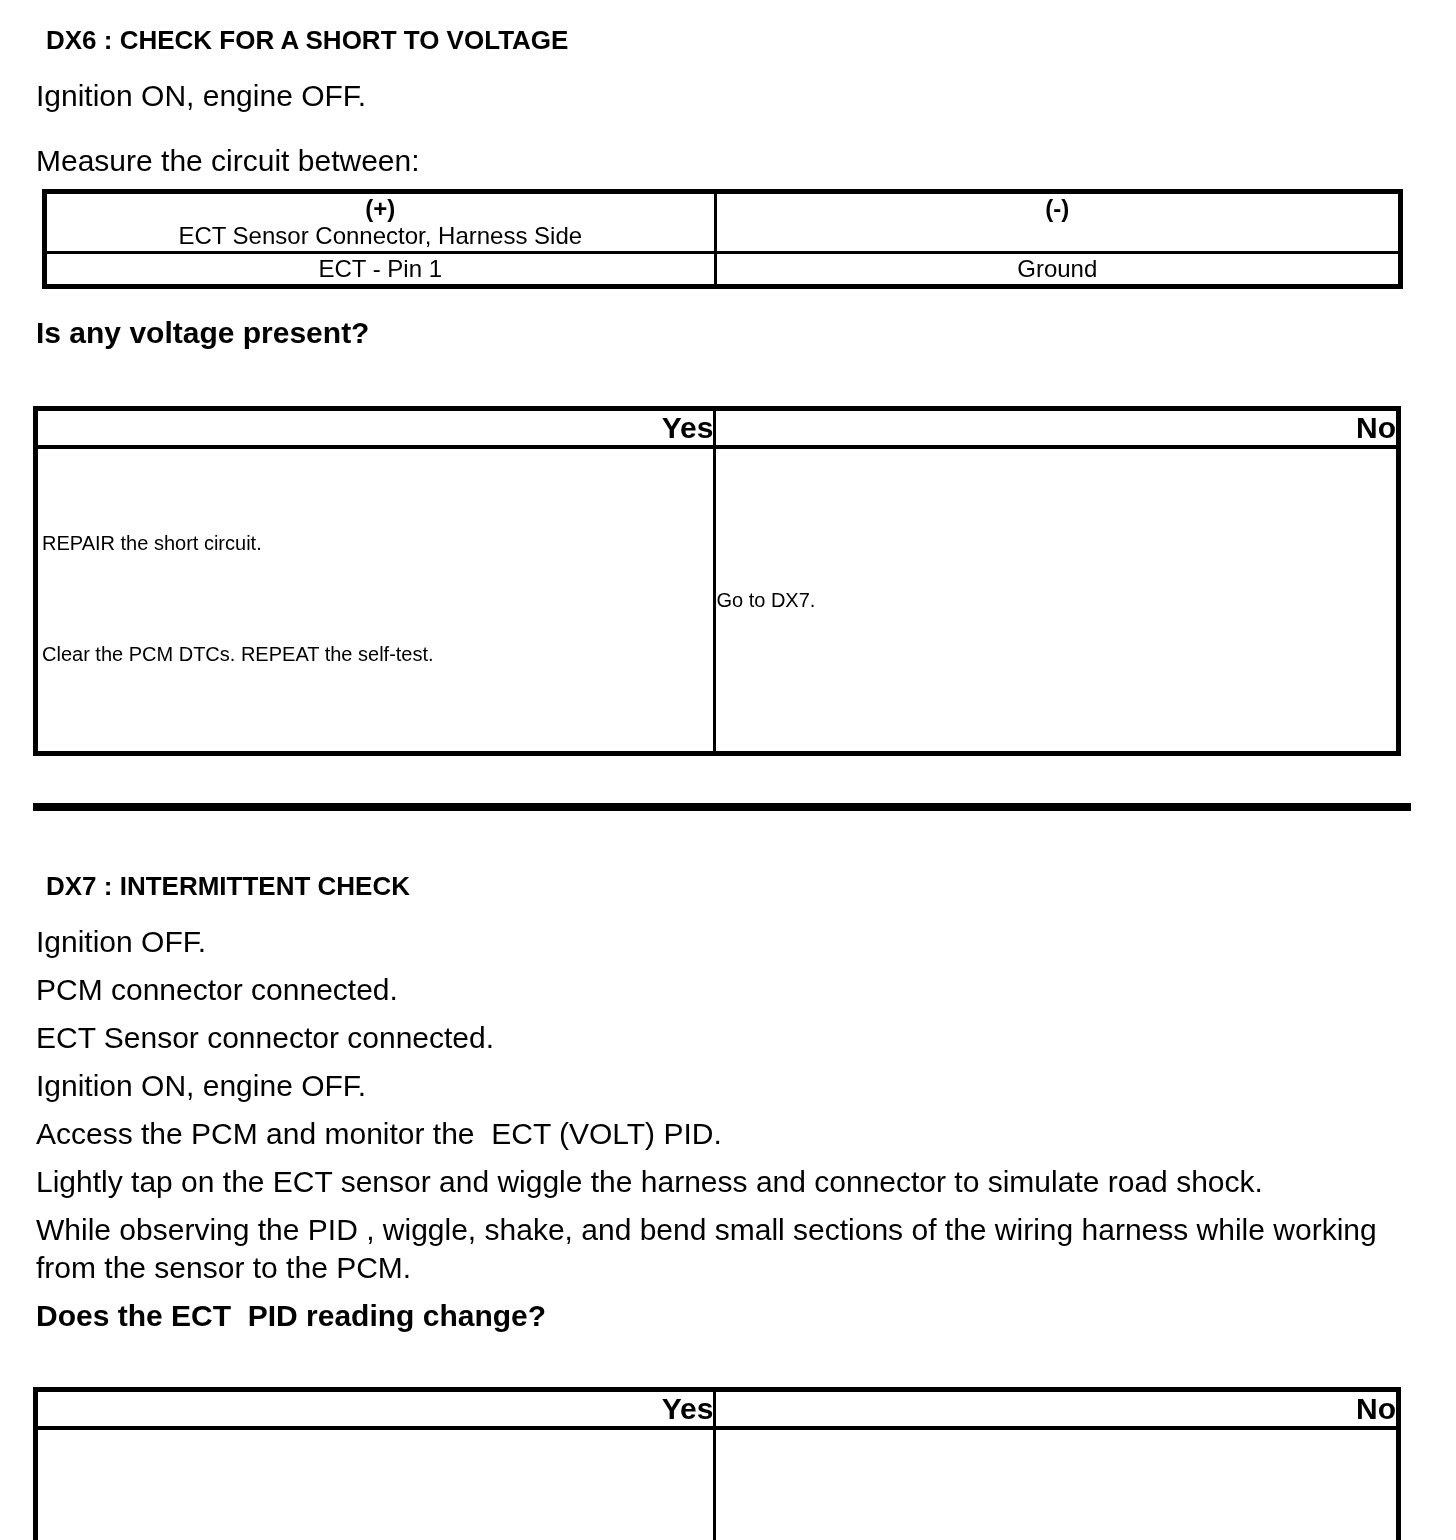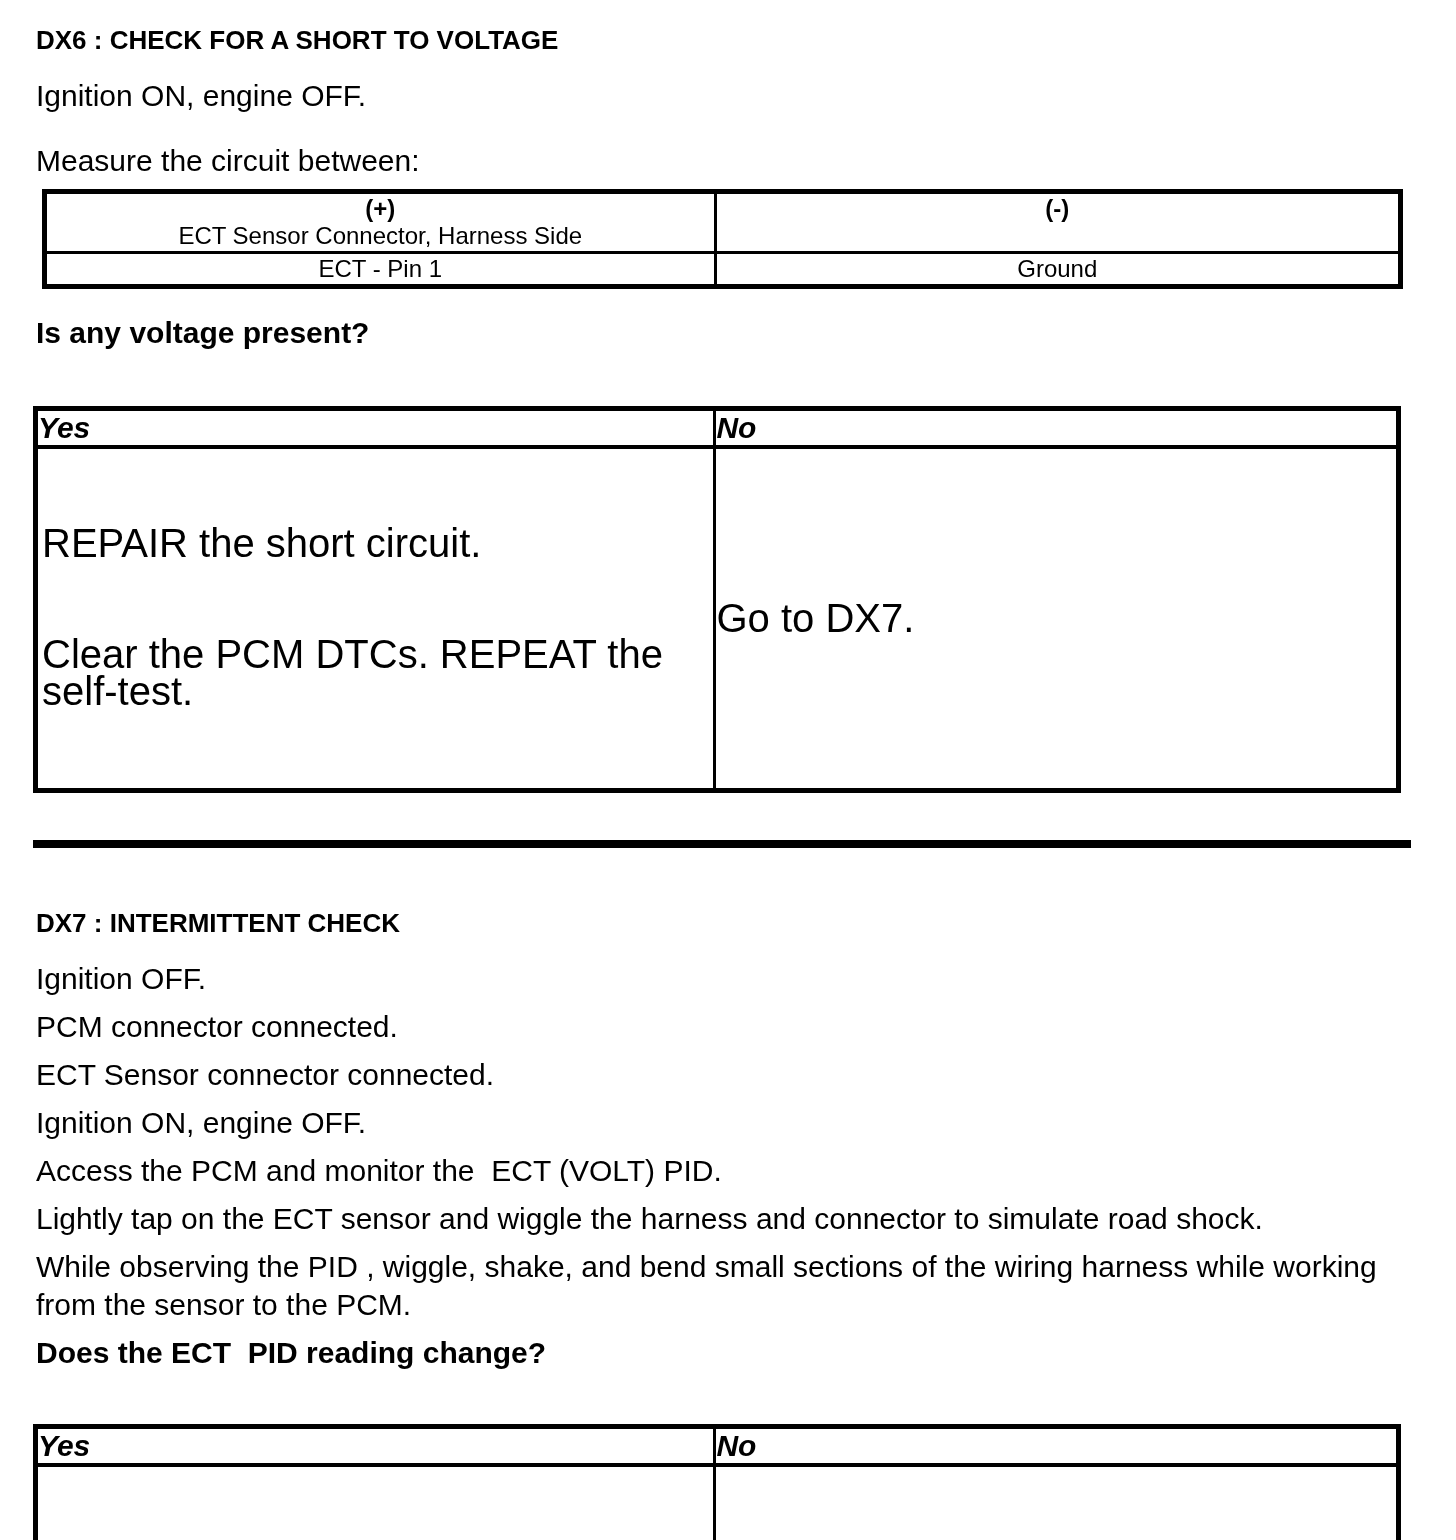--- a/index.html
+++ b/index.html
@@ -15,21 +15,21 @@
     width: 1456px;
     height: 1540px;
     padding: 27px 45px 0 33px;
   }
 
   
   .step-heading {
     font-size: 26px;
     font-weight: bold;
     line-height: 27px;
-    margin-left: 3px;
+    margin-left: 13px;
     white-space: pre-wrap;
   }
 
   
   .body-p {
     font-size: 30px;
     line-height: 38px;
     margin-left: 3px;
     white-space: pre-wrap;
   }
@@ -67,27 +67,26 @@
     table-layout: fixed;
     border: 5px solid #000;
     width: 1368px;
   }
   .d-table th {
     border: 3px solid #000;
     border-bottom: 4px solid #000;
     font-size: 30px;
     font-weight: bold;
     height: 34px;
-    text-align: left;
+    text-align: right;
     vertical-align: middle;
-    font-style: italic;
   }
   .d-table td {
     border: 3px solid #000;
-    font-size: 40px;
+    font-size: 20px;
     vertical-align: top;
   }
   .d-table td.no-cell {
     text-align: left;
     vertical-align: middle;
     white-space: pre-wrap;
   }
   .dx6-yes-cell { padding: 2px 6px 4px 4px; line-height: 37px; height: 76px; white-space: pre-wrap; }
   .dx6-no-cell  { height: 76px; }
 

